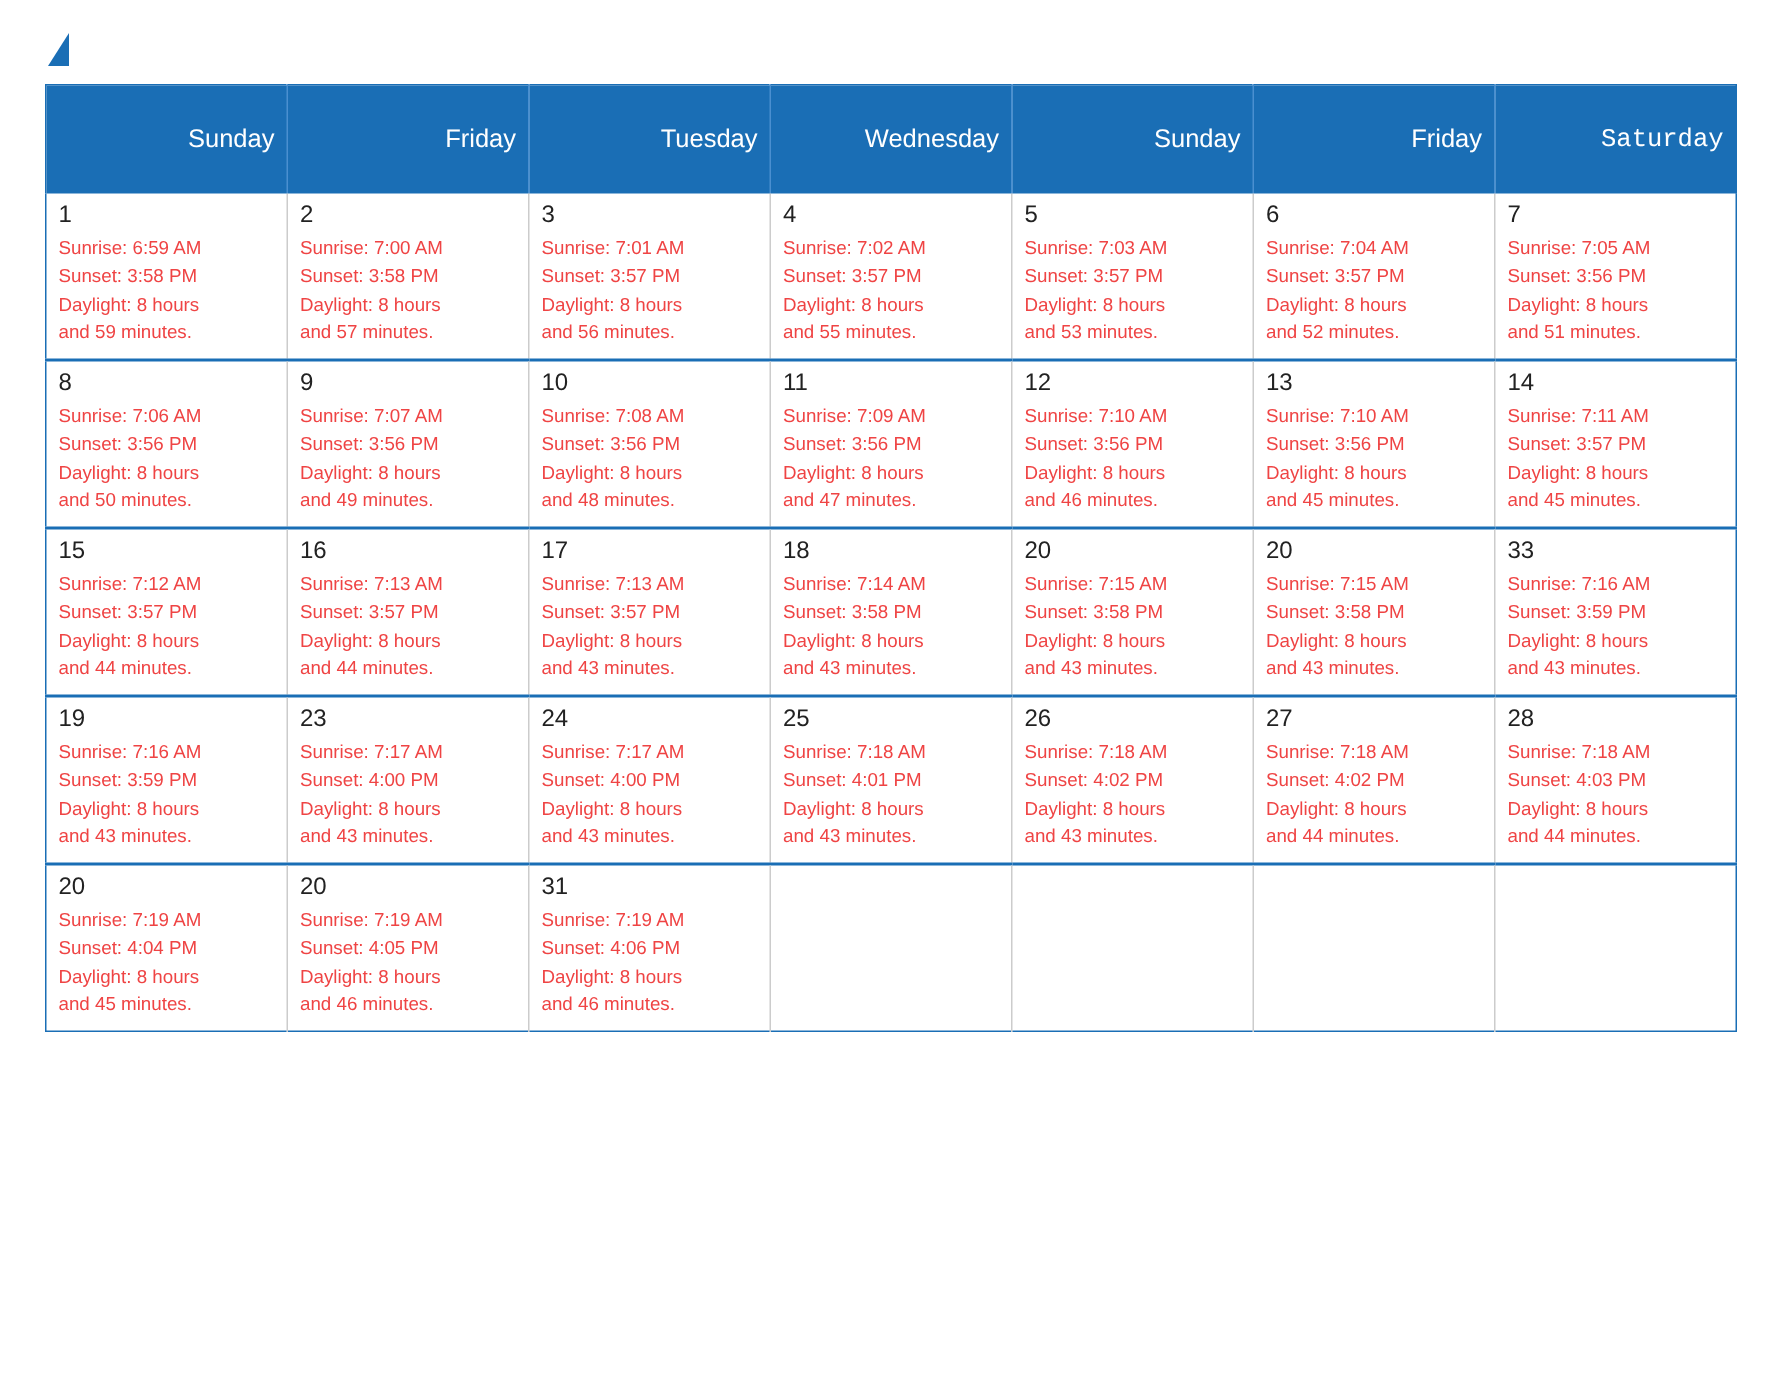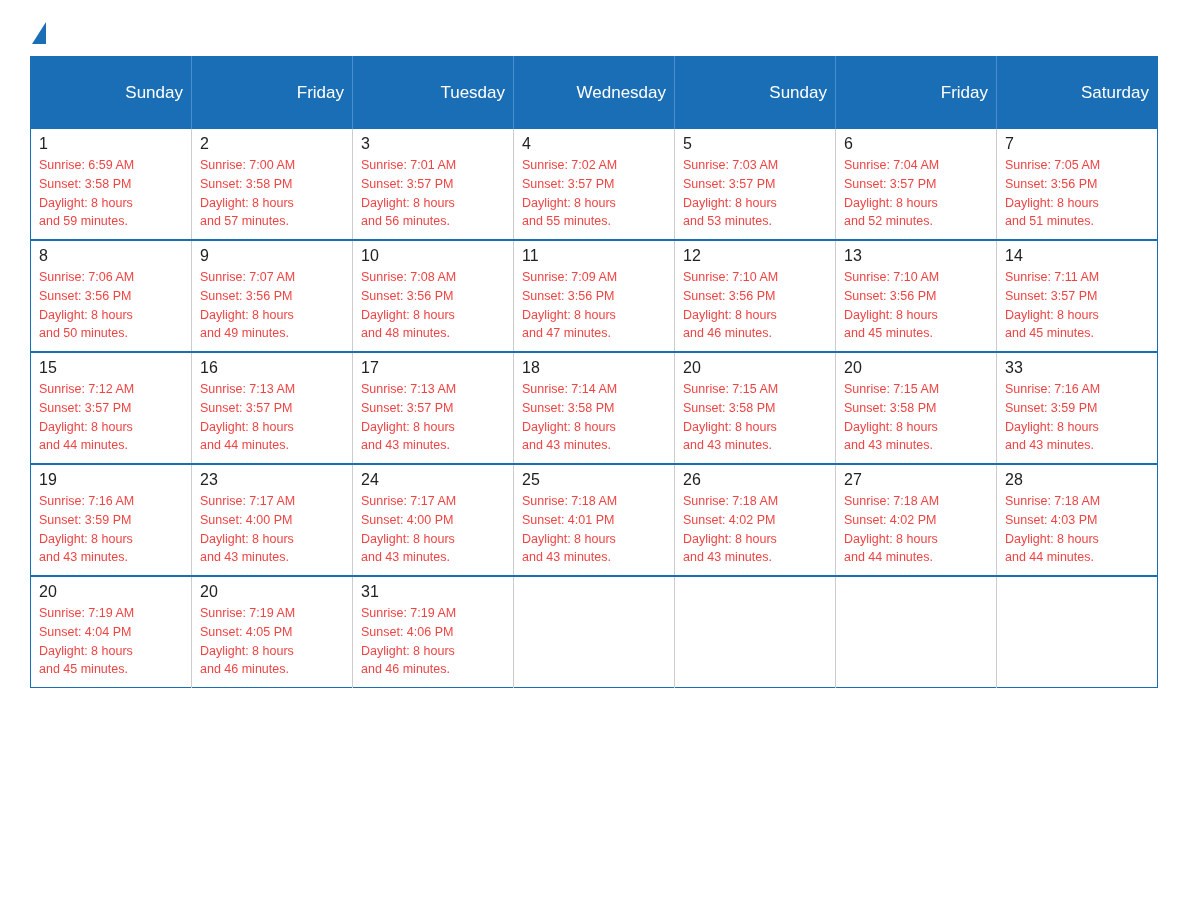--- a/index.html
+++ b/index.html
@@ -69,20 +69,21 @@
       background-color: #1a6eb5;
       color: #fff;
       font-size: 17px;
       font-weight: normal;
       padding: 26px 8px;
       text-align: right;
       border-right: 1px solid #4a8fd0;
     }
     .calendar-table thead tr th:last-child {
       border-right: none;
+      font-family: Liberation Mono, monospace;
     }
     .calendar-table tbody tr td {
       vertical-align: top;
       padding: 6px 8px 8px 8px;
       border-right: 1px solid #ccc;
       border-bottom: 2px solid #1a6eb5;
       font-size: 13px;
       color: #333;
       width: calc(100% / 7);
       min-height: 90px;

